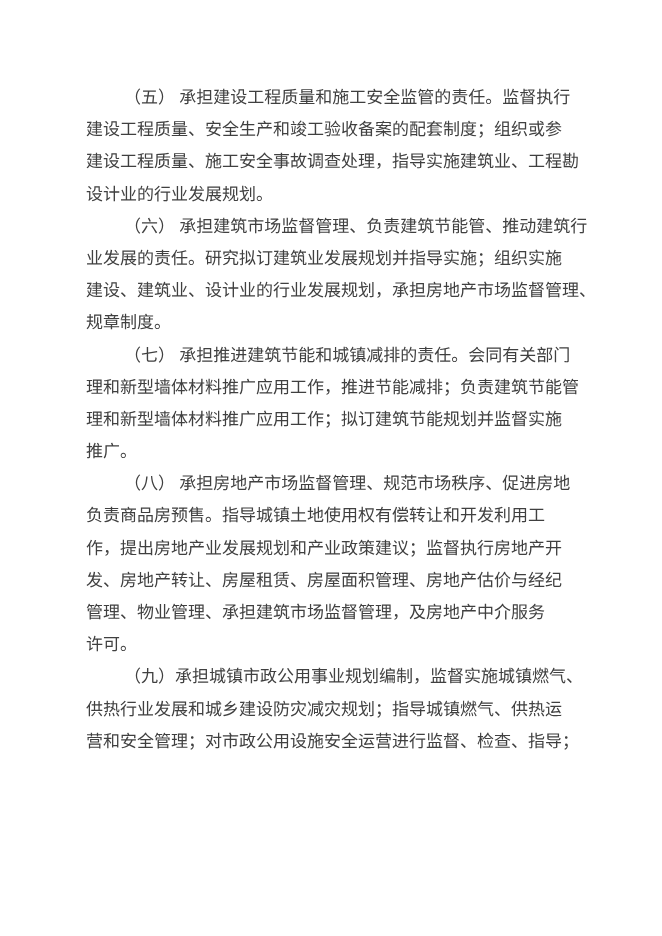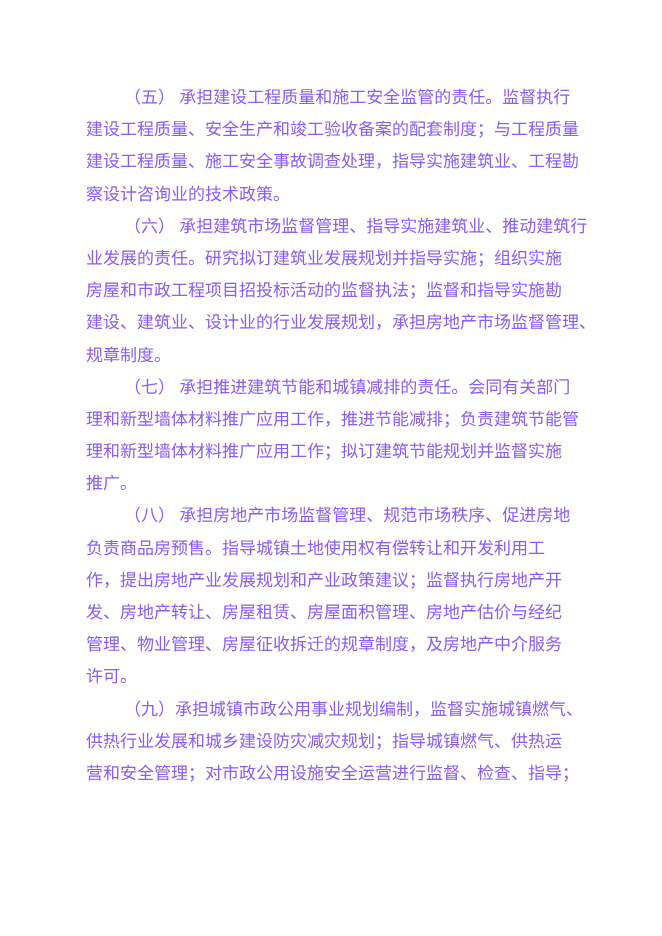--- a/index.html
+++ b/index.html
@@ -7,21 +7,21 @@
     padding: 0;
     background: #ffffff;
   }
   .page {
     position: relative;
     width: 662px;
     height: 936px;
     background: #ffffff;
     overflow: hidden;
     font-family: "Liberation Serif", "DejaVu Serif", serif;
-    color: #8b5cf6;
+    color: #404040;
   }
   .text-block {
     position: absolute;
     left: 86px;
     top: 82px;
     width: 491px;
   }
   .paragraph {
     margin: 0;
     padding: 0;
@@ -38,43 +38,42 @@
     padding-left: 38px;
   }
 </style>
 </head>
 <body>
 
 <div class="page">
   <div class="text-block" id="text-block">
       <div class="paragraph">
         <div class="line first">（五） 承担建设工程质量和施工安全监管的责任。监督执行</div>
-        <div class="line">建设工程质量、安全生产和竣工验收备案的配套制度；与工程质量</div>
+        <div class="line">建设工程质量、安全生产和竣工验收备案的配套制度；组织或参</div>
         <div class="line">建设工程质量、施工安全事故调查处理，指导实施建筑业、工程勘</div>
-        <div class="line last">察设计咨询业的技术政策。</div>
+        <div class="line last">设计业的行业发展规划。</div>
       </div>
       <div class="paragraph">
-        <div class="line first">（六） 承担建筑市场监督管理、指导实施建筑业、推动建筑行</div>
+        <div class="line first">（六） 承担建筑市场监督管理、负责建筑节能管、推动建筑行</div>
         <div class="line">业发展的责任。研究拟订建筑业发展规划并指导实施；组织实施</div>
-        <div class="line">房屋和市政工程项目招投标活动的监督执法；监督和指导实施勘</div>
         <div class="line">建设、建筑业、设计业的行业发展规划，承担房地产市场监督管理、</div>
         <div class="line last">规章制度。</div>
       </div>
       <div class="paragraph">
         <div class="line first">（七） 承担推进建筑节能和城镇减排的责任。会同有关部门</div>
         <div class="line">理和新型墙体材料推广应用工作，推进节能减排；负责建筑节能管</div>
         <div class="line">理和新型墙体材料推广应用工作；拟订建筑节能规划并监督实施</div>
         <div class="line last">推广。</div>
       </div>
       <div class="paragraph">
         <div class="line first">（八） 承担房地产市场监督管理、规范市场秩序、促进房地</div>
         <div class="line">负责商品房预售。指导城镇土地使用权有偿转让和开发利用工</div>
         <div class="line">作，提出房地产业发展规划和产业政策建议；监督执行房地产开</div>
         <div class="line">发、房地产转让、房屋租赁、房屋面积管理、房地产估价与经纪</div>
-        <div class="line">管理、物业管理、房屋征收拆迁的规章制度，及房地产中介服务</div>
+        <div class="line">管理、物业管理、承担建筑市场监督管理，及房地产中介服务</div>
         <div class="line last">许可。</div>
       </div>
       <div class="paragraph">
         <div class="line first">（九）承担城镇市政公用事业规划编制，监督实施城镇燃气、</div>
         <div class="line">供热行业发展和城乡建设防灾减灾规划；指导城镇燃气、供热运</div>
         <div class="line last">营和安全管理；对市政公用设施安全运营进行监督、检查、指导；</div>
       </div>
     </div>
 </div>
 

